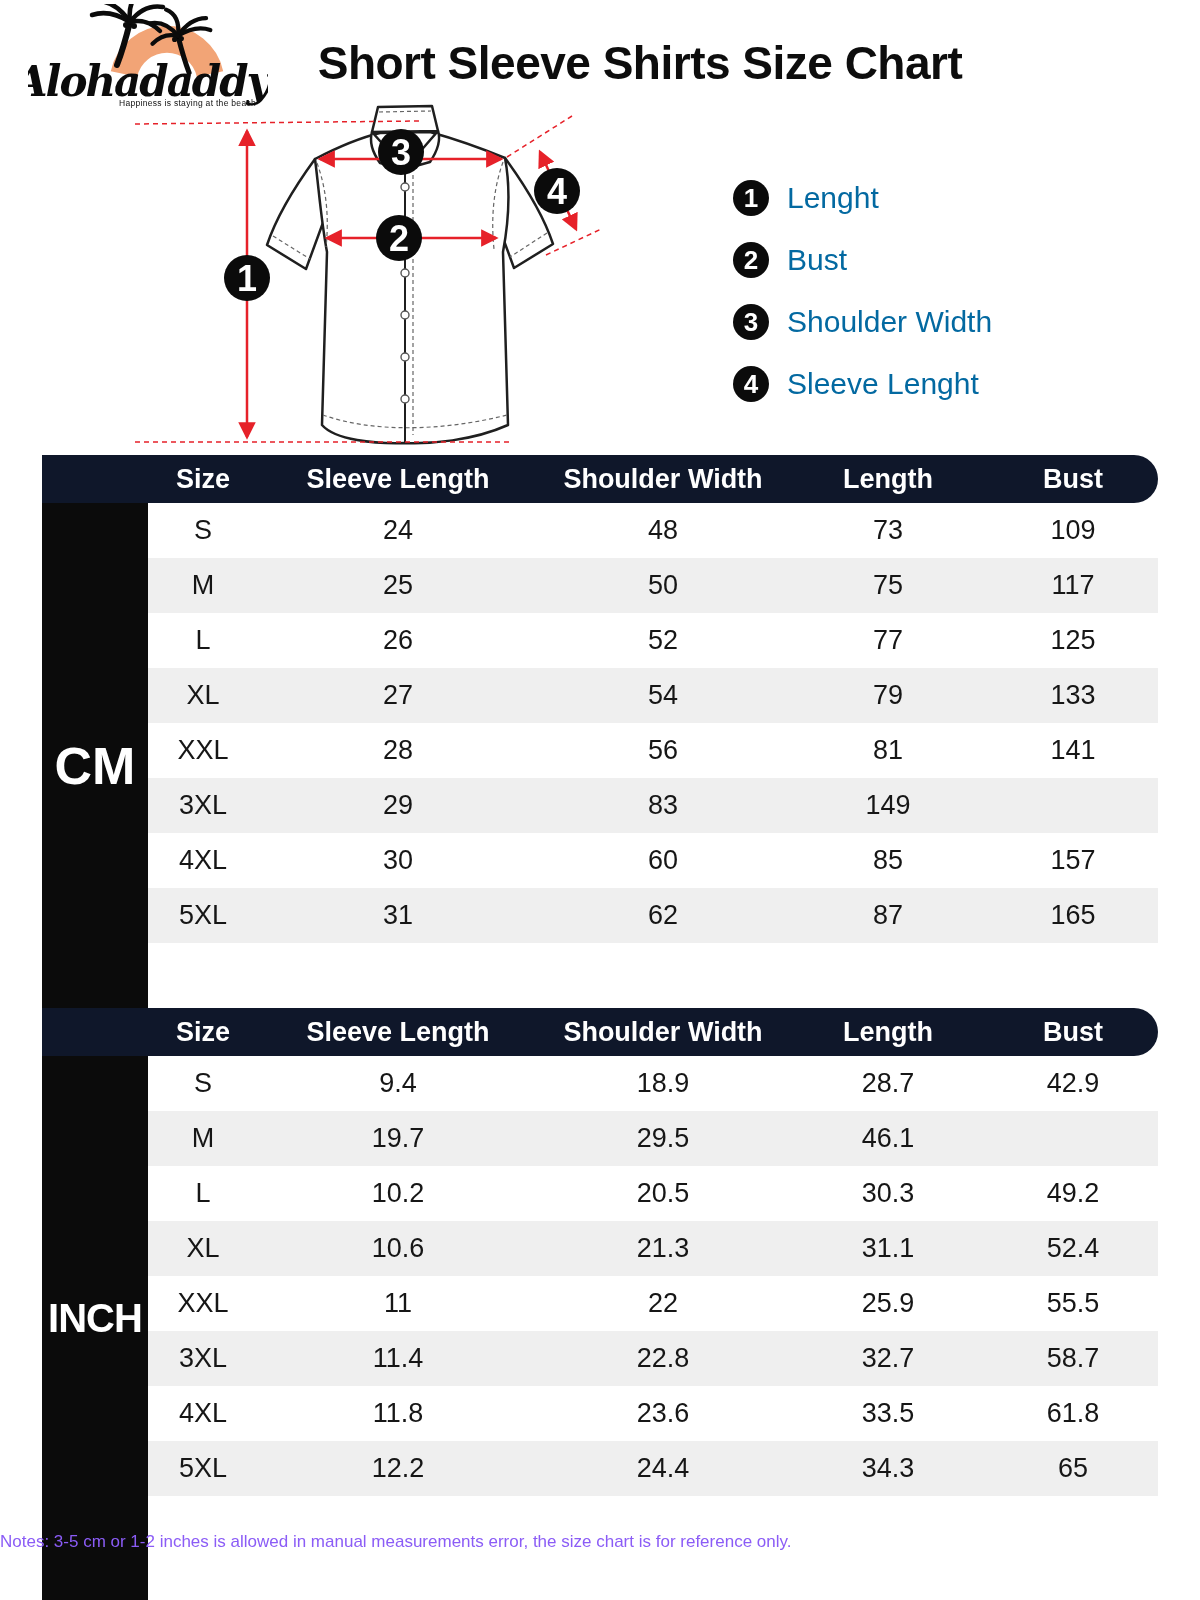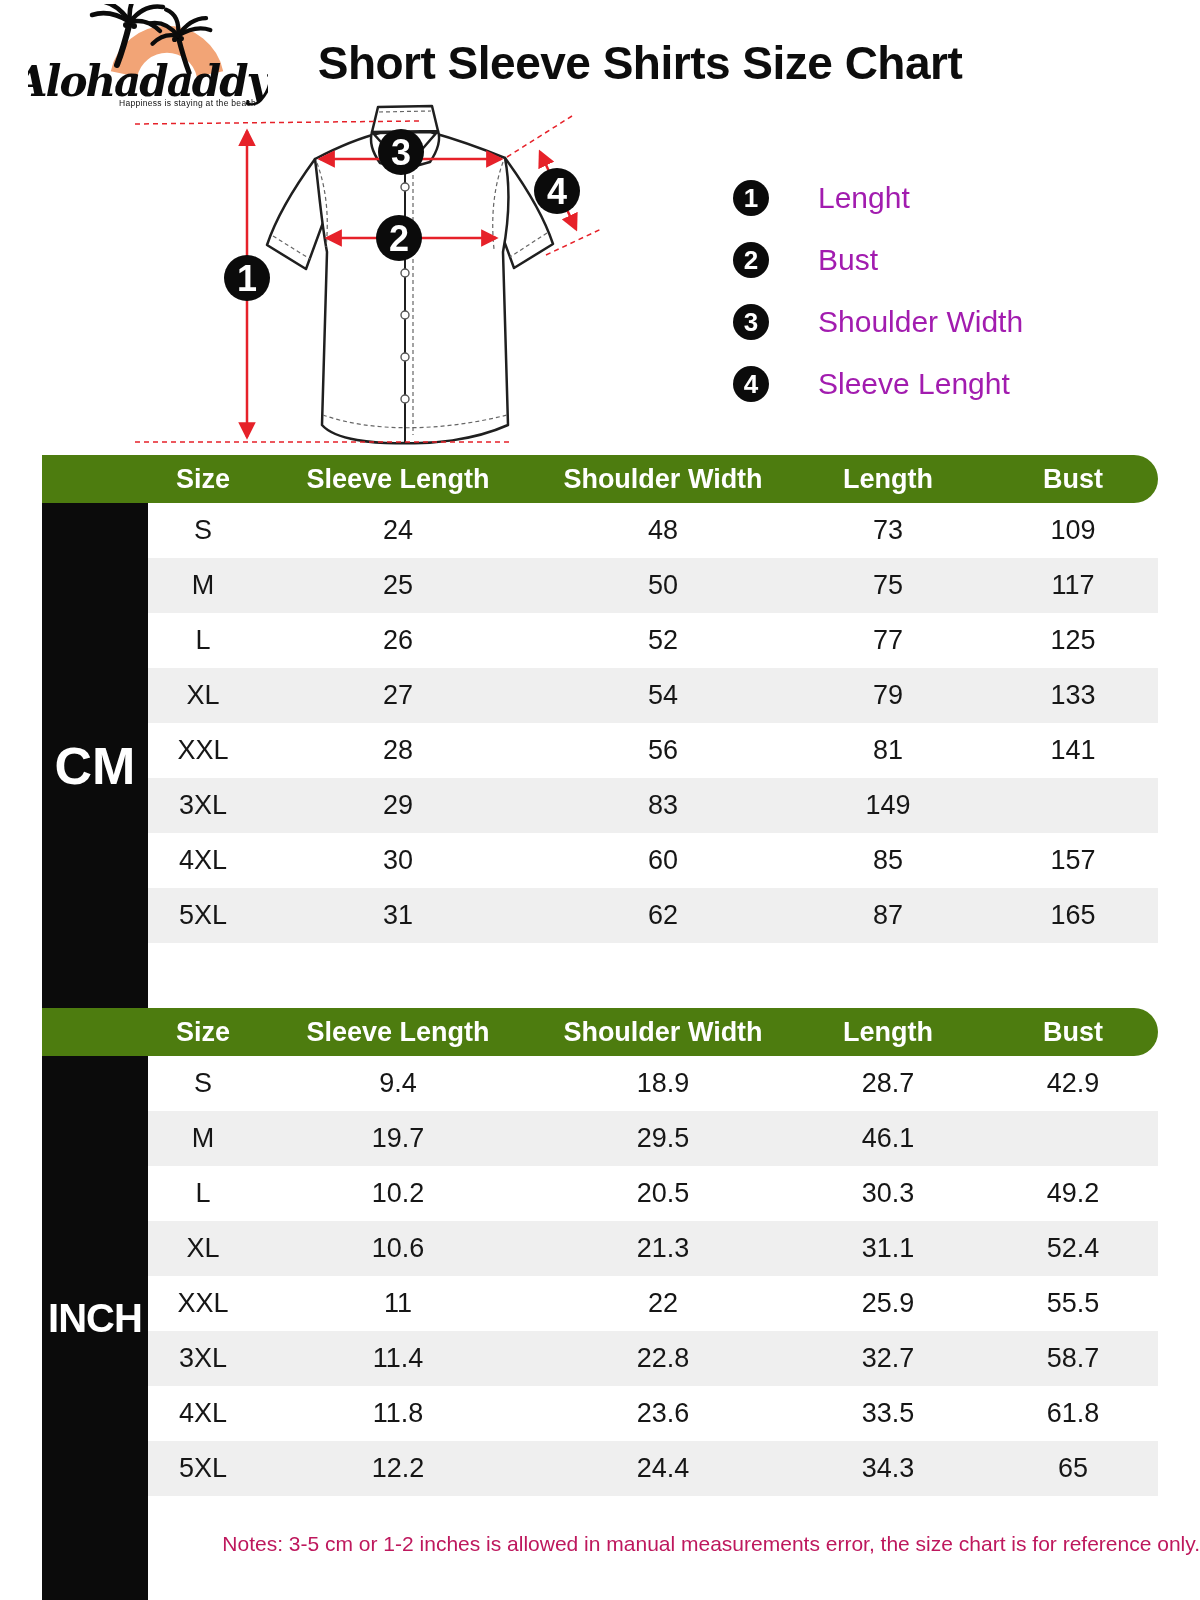--- a/index.html
+++ b/index.html
@@ -19,55 +19,55 @@
   
   .shirt-figure { position:absolute; left:120px; top:95px; width:480px; height:360px; }
 
   .legend { position:absolute; left:733px; top:180px; }
   .legend-item { display:flex; align-items:center; height:36px; margin-bottom:26px; }
   .legend-num {
     width:36px; height:36px; border-radius:50%; background:#0b0b0b; color:#fff;
     font-weight:bold; font-size:26px; display:flex; align-items:center; justify-content:center;
     margin-right:18px; flex:0 0 36px;
   }
-  .legend-label { font-size:30px; color:#a21caf; white-space:nowrap;margin-left:31px; }
+  .legend-label { font-size:30px; color:#0369a1; white-space:nowrap; }
 
   
   .size-table { position:absolute; left:42px; width:1116px; height:488px; }
   .size-table.cm   { top:455px; }
   .size-table.inch { top:1008px; }
 
   .unit-sidebar {
     position:absolute; left:0; top:0; width:106px; height:621px; background:#0b0b0b;
     display:flex; align-items:center; justify-content:center;
     color:#ffffff; font-weight:bold;
   }
   .cm .unit-sidebar   { font-size:52px; }
   .inch .unit-sidebar { font-size:40px; letter-spacing:-1px; }
 
   .thead {
-    position:absolute; left:0; top:0; width:1116px; height:48px; background:#4d7c0f;
+    position:absolute; left:0; top:0; width:1116px; height:48px; background:#0f172a;
     border-radius:0 26px 26px 0;
     display:grid; grid-template-columns:110px 280px 250px 200px 1fr;
     padding-left:106px; box-sizing:border-box; align-items:center;
   }
   .hcell { color:#ffffff; font-weight:bold; font-size:27px; text-align:center; }
 
   .tbody { position:absolute; left:106px; top:48px; width:1010px; }
   .trow {
     display:grid; grid-template-columns:110px 280px 250px 200px 1fr;
     height:55px; align-items:center; background:#ffffff;
   }
   .trow:nth-child(even) { background:#efefef; }
   .tcell { text-align:center; font-size:27px; color:#161616; }
 
   
   .notes {
-    position:absolute; left:0; right:0; top:1532px; text-align:right;
-    font-size:21px; color:#be185d; white-space:nowrap;
+    position:absolute; left:0; right:0; top:1532px; text-align:left;
+    font-size:17px; color:#8b5cf6; white-space:nowrap;
   }
 </style>
 </head>
 <body>
 
 <svg class="logo" viewBox="0 0 240 104">
 
   <path d="M96,70 A44,44 0 0 1 182,70" fill="none" stroke="#F2A476" stroke-width="27"></path>
 
   <g stroke="#0b0b0b" fill="none" stroke-linecap="round">

